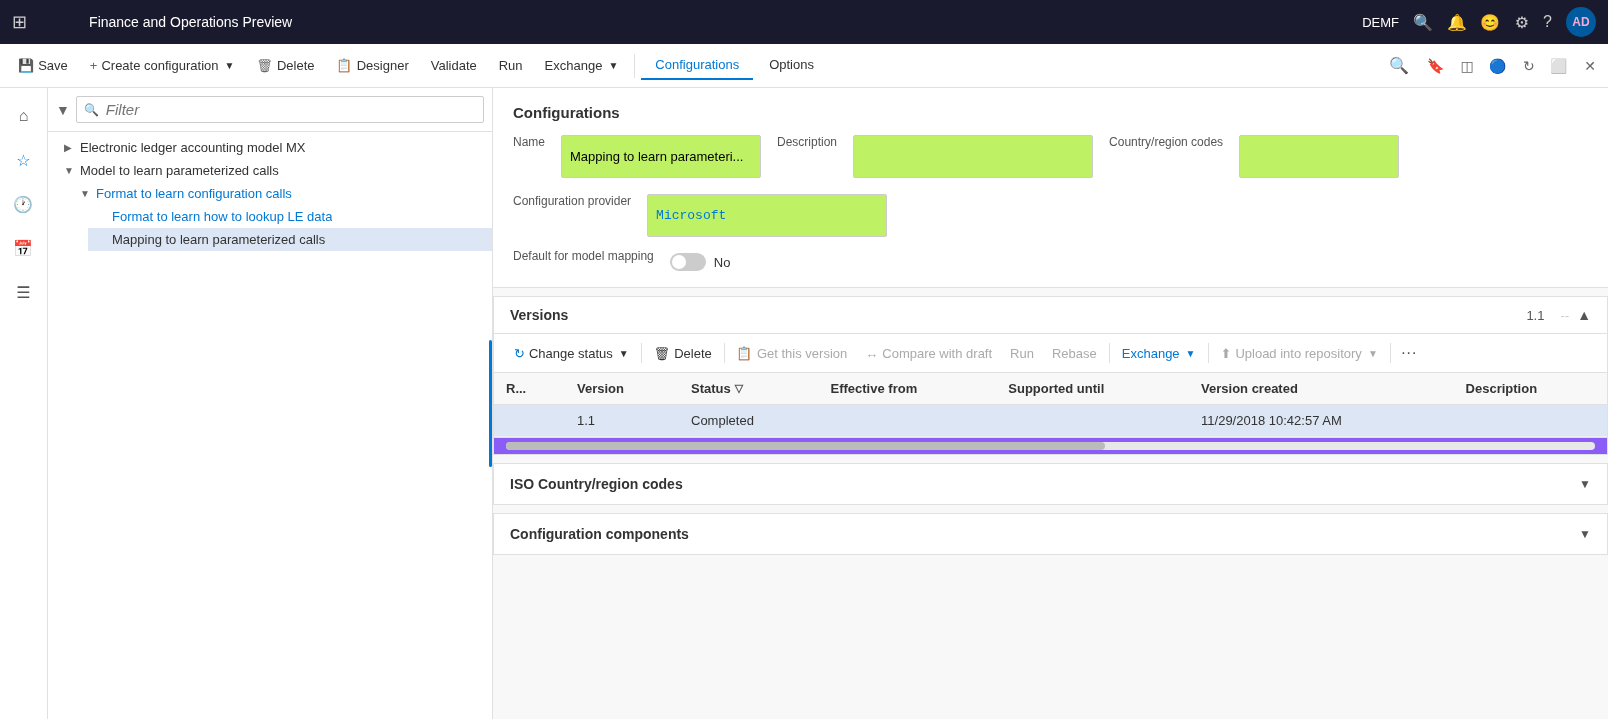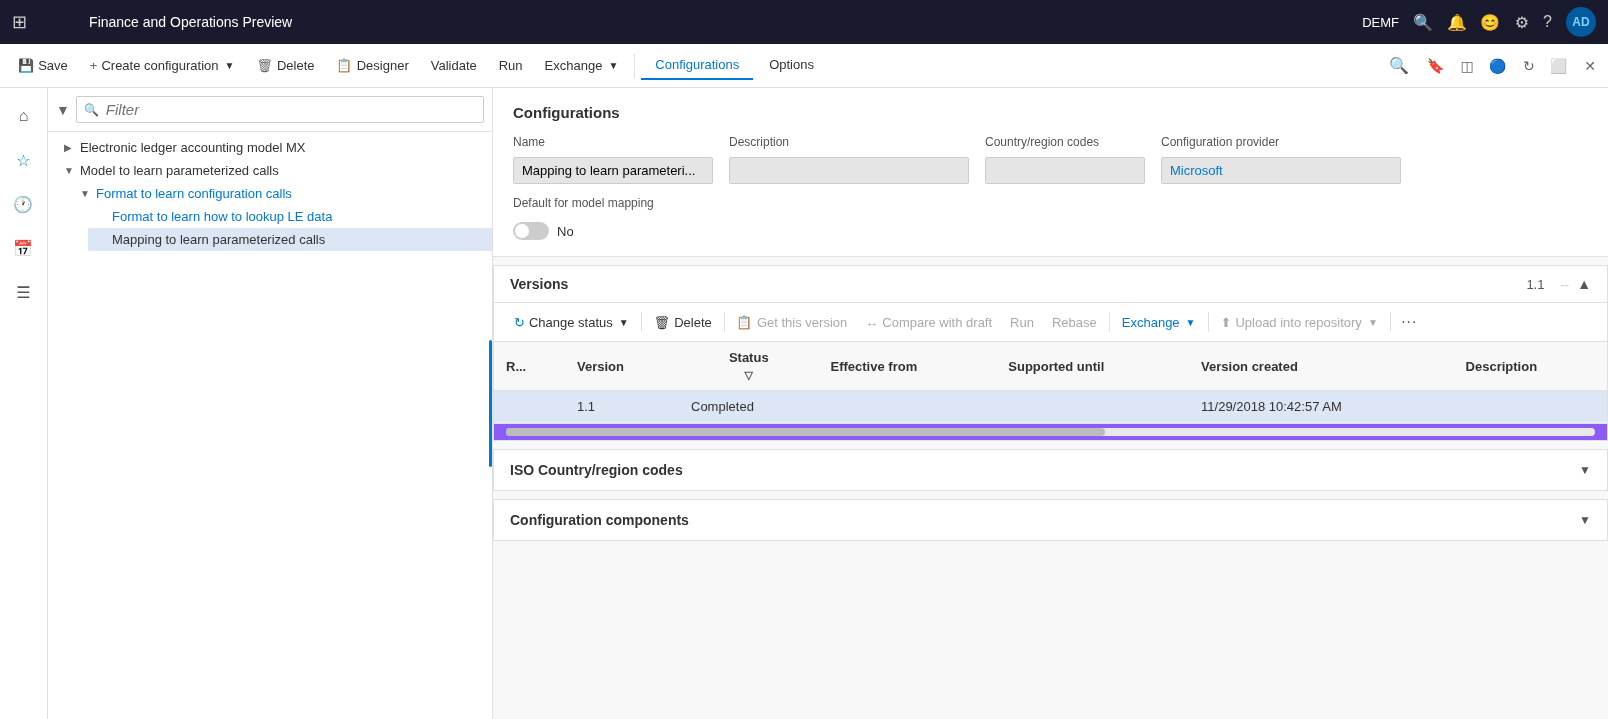--- a/index.html
+++ b/index.html
@@ -14,21 +14,21 @@
       display: flex;
       align-items: center;
       padding: 0 12px;
       gap: 8px;
     }
     .title-bar .app-grid-icon { color: #ccc; font-size: 18px; cursor: pointer; margin-right: 6px; }
     .title-bar .app-title { font-size: 14px; font-weight: 500; flex: 1; margin-left: 48px; }
     .title-bar .tb-right { display: flex; align-items: center; gap: 14px; }
     .title-bar .demf { font-size: 13px; }
     .title-bar .icon-btn { color: #ccc; font-size: 16px; cursor: pointer; }
-    .avatar { background: #005a9e; border-radius: 50%; width: 30px; height: 30px; display: flex; align-items: center; justify-content: center; color: #7dd3fc; font-size: 12px; font-weight: bold; }
+    .avatar { background: #005a9e; border-radius: 50%; width: 30px; height: 30px; display: flex; align-items: center; justify-content: center; color: #f9a8d4; font-size: 12px; font-weight: bold; }
 
     
     .command-bar {
       background: white;
       border-bottom: 1px solid #e0e0e0;
       height: 44px;
       display: flex;
       align-items: center;
       padding: 0 8px;
       gap: 2px;
@@ -149,32 +149,32 @@
       font-weight: 600;
       margin-bottom: 14px;
       color: #333;
     }
     .form-row {
       display: flex;
       gap: 16px;
       margin-bottom: 12px;
       flex-wrap: wrap;
     }
-    .form-field { display: flex; flex-direction: column; gap: 8px; }
+    .form-field { display: flex; gap: 16px; }
     .form-label { font-size: 12px; color: #555; }
     .form-input {
       border: 1px solid #ccc;
-      padding: 5px 8px;
+      padding: 13px 8px;
       font-size: 13px;
       border-radius: 2px;
       outline: none;
-      background: #e5e5e5;
+      background: #bef264;
     }
     .form-input.wide { width: 200px; }
-    .form-input.medium { width: 240px; }
+    .form-input.medium { width: 240px; font-family: Liberation Mono, monospace; }
     .form-input.small { width: 160px; }
     .form-input.blue-text { color: #0078d4; }
 
     .toggle-row { display: flex; align-items: center; gap: 8px; margin-top: 4px; }
     .toggle {
       width: 36px; height: 18px;
       background: #ccc;
       border-radius: 9px;
       position: relative;
       cursor: pointer;
@@ -242,21 +242,21 @@
       color: #333;
       white-space: nowrap;
     }
     .versions-table td {
       padding: 8px 12px;
       border-bottom: 1px solid #f0f0f0;
       font-size: 13px;
     }
     .versions-table tr.selected-row td { background: #dce6f4; }
 
-    .th-with-filter { display: flex; align-items: center; gap: 4px; flex-direction: column; }
+    .th-with-filter { display: flex; align-items: center; gap: 4px; }
     .filter-funnel { font-size: 11px; color: #555; }
 
     
     .versions-scroll {
       max-height: 220px;
       overflow-y: auto;
     }
 
     
     .h-scroll-area {

